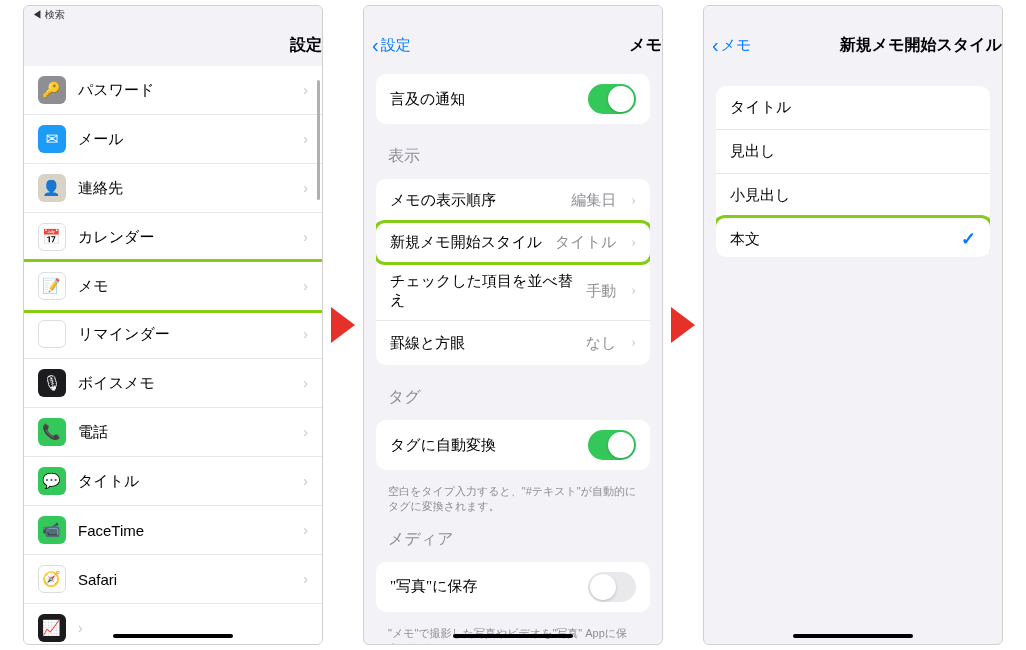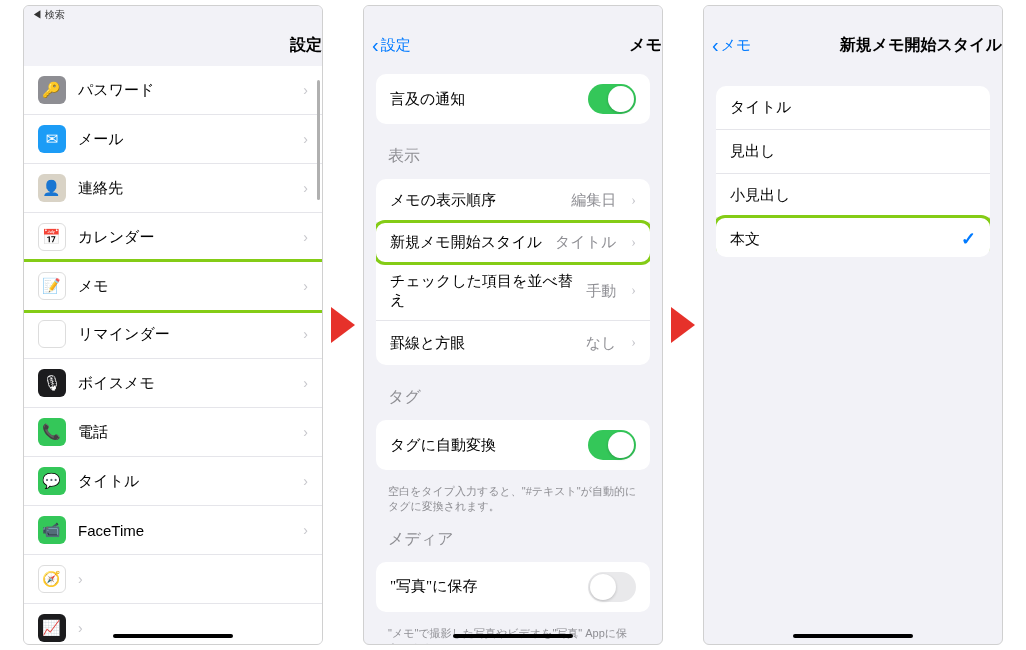--- a/index.html
+++ b/index.html
@@ -232,20 +232,21 @@
           <div class="row-label">タイトル</div>
           <div class="chevron">›</div>
         </div>
         <div class="row">
           <div class="app-icon ic-ft">📹</div>
           <div class="row-label">FaceTime</div>
           <div class="chevron">›</div>
         </div>
         <div class="row">
           <div class="app-icon ic-safari">🧭</div>
+          <div class="row-label">Safari</div>
           <div class="chevron">›</div>
         </div>
         <div class="row">
           <div class="app-icon ic-stocks">📈</div>
           <div class="chevron">›</div>
         </div>
       </div>
   </div>
   <div class="scrollbar-ind"></div>
   <div class="home-indicator"></div>

